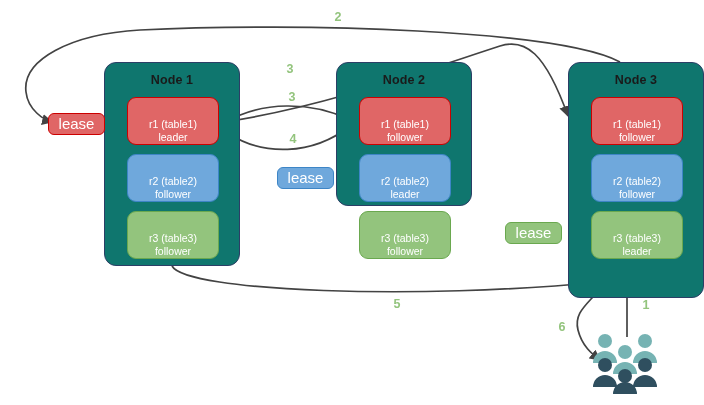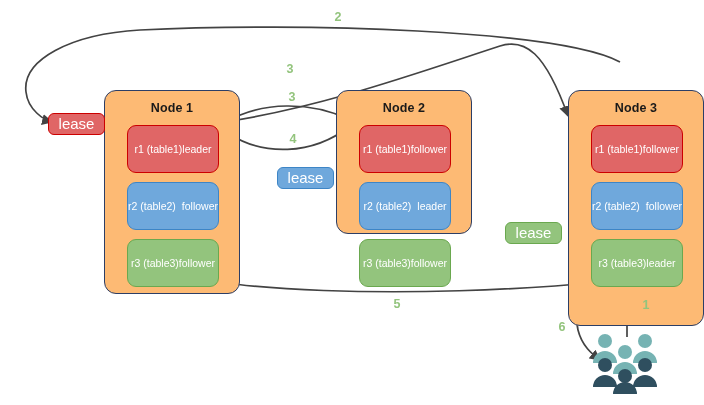--- a/index.html
+++ b/index.html
@@ -27,22 +27,21 @@
     height: 405px;
     pointer-events: none;
   }
 
   
   .node {
     position: absolute;
     box-sizing: border-box;
     border: 1.4px solid #2c3e66;
     border-radius: 12px;
-    background: #fdba74;
-    margin-top: 28px;
+    background: #0f766e;
   }
   .node-title {
     position: absolute;
     left: 0;
     right: 0;
     top: 10px;
     text-align: center;
     font-size: 12.5px;
     font-weight: bold;
     color: #1a1a1a;
@@ -54,27 +53,27 @@
     position: absolute;
     box-sizing: border-box;
     border-radius: 9px;
     border-width: 1.4px;
     border-style: solid;
     color: #ffffff;
     font-size: 10.5px;
     line-height: 13px;
     text-align: center;
     display: flex;
-    flex-direction: row;
+    flex-direction: column;
     align-items: center;
-    justify-content: center;
+    justify-content: flex-end;
   }
   .replica .ln { display: block; white-space: nowrap; }
   .rep-red   { background: #e06666; border-color: #cc0000; }
-  .rep-blue  { background: #6fa8dc; border-color: #3d85c6; gap: 6px; }
+  .rep-blue  { background: #6fa8dc; border-color: #3d85c6; }
   .rep-green { background: #93c47d; border-color: #6aa84f; }
 
   
   .lease {
     position: absolute;
     box-sizing: border-box;
     border-radius: 6px;
     border-width: 1.4px;
     border-style: solid;
     color: #ffffff;

